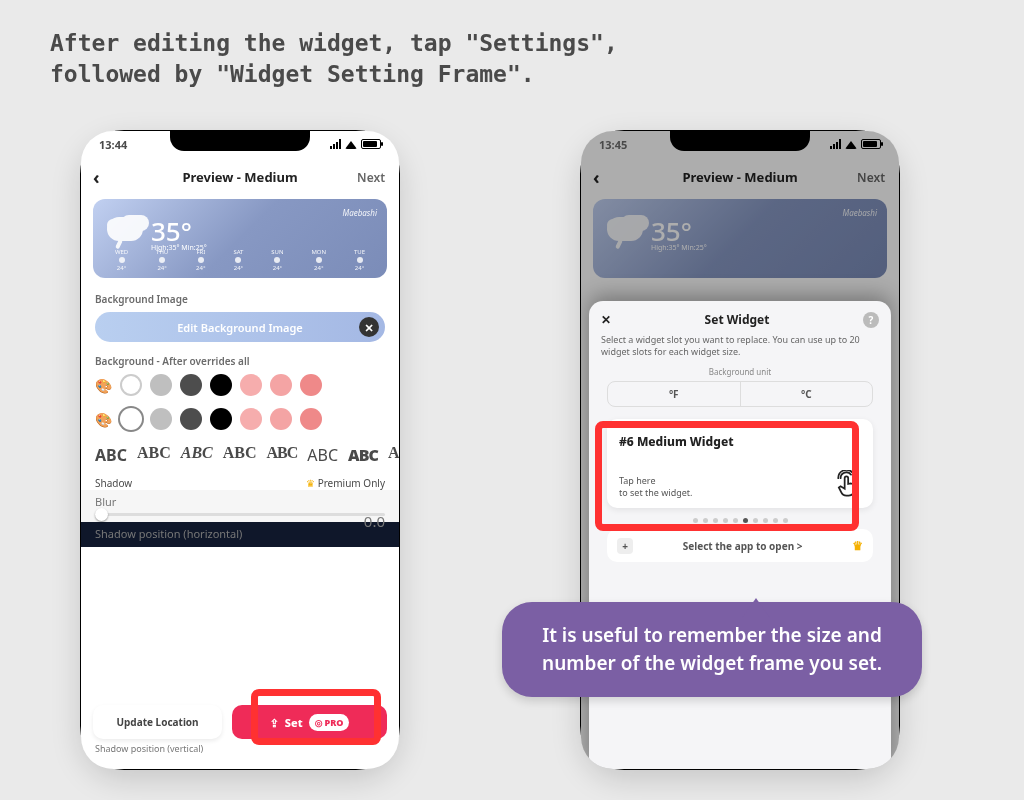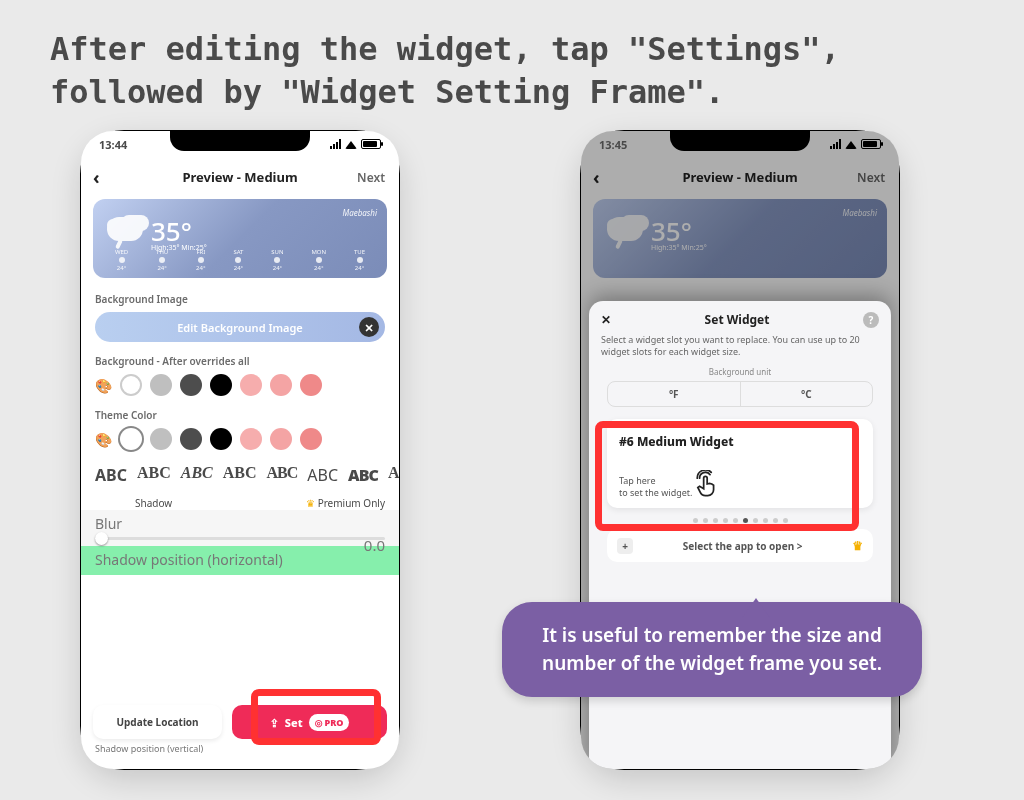--- a/index.html
+++ b/index.html
@@ -19,21 +19,21 @@
     width:1024px; height:800px;
     background:var(--bg);
     font-family: ui-sans-serif, system-ui, -apple-system, "Segoe UI", Roboto, sans-serif;
     color:var(--text);
     position:relative;
     overflow:hidden;
   }
   .heading {
     position:absolute; left:50px; top:28px; right:50px;
     font-family: ui-monospace, SFMono-Regular, Menlo, monospace;
-    font-size:32px; font-weight:700; line-height:1.35;
+    font-size:23px; font-weight:700; line-height:1.35;
   }
 
   
   .phone {
     position:absolute;
     width:320px; height:640px;
     background:var(--phone-black);
     border-radius:44px;
     padding:1px;
     box-shadow:0 10px 30px rgba(0,0,0,.15);
@@ -129,24 +129,24 @@
 
   .fonts { display:flex; gap:10px; font-size:16px; font-weight:700; padding:2px 0;}
   .fonts span:nth-child(2){font-family:serif}
   .fonts span:nth-child(3){font-style:italic; font-family:serif}
   .fonts span:nth-child(4){font-family:Georgia,serif}
   .fonts span:nth-child(5){letter-spacing:-1px; font-family:fantasy}
   .fonts span:nth-child(6){font-weight:400}
   .fonts span:nth-child(7){font-weight:900; letter-spacing:-1px}
   .fonts span:nth-child(8){font-family:cursive}
 
-  .shadow-head{display:flex; font-size:10px; justify-content:space-between; align-items:center; padding:0 14px;margin-left:40px;}
+  .shadow-head{display:flex; font-size:10px; justify-content:space-between; align-items:center; padding:0 14px;}
   .crown{color:#f5b000;}
   .slider-row{ padding:4px 14px 2px; background:#f6f6f6; font-size:9px; color:#777;}
-  .slider-row .label{margin-bottom:4px; font-size:14px;}
+  .slider-row .label{margin-bottom:4px; font-size:11px;}
   .track{height:3px;background:#ddd;border-radius:3px;position:relative;margin:4px 0;}
   .thumb{position:absolute;left:0;top:-5px;width:13px;height:13px;border-radius:50%;background:#fff;box-shadow:0 1px 2px rgba(0,0,0,.4);}
   .val{position:absolute; right:0; top:-2px; font-size:15px;}
 
   
   .action-bar{
     position:absolute; left:12px; right:12px; bottom:30px;
     display:flex; gap:10px; align-items:center;
   }
   .upd-btn{
@@ -185,21 +185,21 @@
   .seg{display:flex;border:1px solid #ddd;border-radius:8px;overflow:hidden;font-size:10px;font-weight:700;color:#555;margin:4px 6px 12px;}
   .seg div{flex:1;text-align:center;padding:5px 0}
   .seg div:first-child{border-right:1px solid #ddd}
   .seg-label{text-align:center;font-size:8px;color:#888;margin-top:2px;}
 
   .slot-card{
     margin:2px 6px; background:#fff; border-radius:10px; padding:14px 12px 10px;
     box-shadow:0 2px 6px var(--card-shadow);
   }
   .slot-title{font-size:12px;font-weight:800;color:#222;}
-  .slot-row{display:flex;justify-content:flex-start;align-items:flex-end;margin-top:20px;}
+  .slot-row{display:flex;justify-content:space-between;align-items:flex-end;margin-top:20px;}
   .slot-tap{font-size:9px;color:#555;line-height:1.3;}
   .tap-icon{width:28px;height:28px;}
 
   .dotsrow{display:flex;justify-content:center;gap:5px;margin:10px 0 6px;}
   .dotsrow span{width:5px;height:5px;border-radius:50%;background:#ccc;}
   .dotsrow span.on{background:#555}
 
   .open-app{
     margin:2px 6px; background:#fff; border-radius:10px; padding:8px 10px;
     display:flex;justify-content:space-between;align-items:center;
@@ -317,21 +317,20 @@
           <span class="sw" style="background:#bfbfbf"></span>
           <span class="sw" style="background:#4d4d4d"></span>
           <span class="sw" style="background:#000"></span>
           <span class="sw" style="background:#f6adad"></span>
           <span class="sw" style="background:#f4a4a4"></span>
           <span class="sw" style="background:#ef8989"></span>
         </div>
       </div>
 
       <div class="section">
-        <div class="section-label">Theme Color</div>
         <div class="swatches">
           <span class="pal">🎨</span>
           <span class="sw ring selected" style="background:#fff"></span>
           <span class="sw" style="background:#bfbfbf"></span>
           <span class="sw" style="background:#4d4d4d"></span>
           <span class="sw" style="background:#000"></span>
           <span class="sw" style="background:#f6adad"></span>
           <span class="sw" style="background:#f4a4a4"></span>
           <span class="sw" style="background:#ef8989"></span>
         </div>
@@ -354,21 +353,21 @@
         <span>Shadow</span>
         <span><span class="crown">♛</span> <span>Premium Only</span></span>
       </div>
       <div class="slider-row">
         <div class="label">Blur</div>
         <div class="track">
             <span class="thumb"></span>
             <span class="val">0.0</span>
           </div>
       </div>
-      <div class="slider-row" style="background:#86efac">
+      <div class="slider-row" style="background:#0f172a">
         <div class="label">Shadow position (horizontal)</div>
       </div>
 
       <div class="action-bar">
         <div class="upd-btn">
           <span>Update Location</span>
         </div>
         <div class="set-btn">
           <span>⇪</span>
           <span>Set</span>

